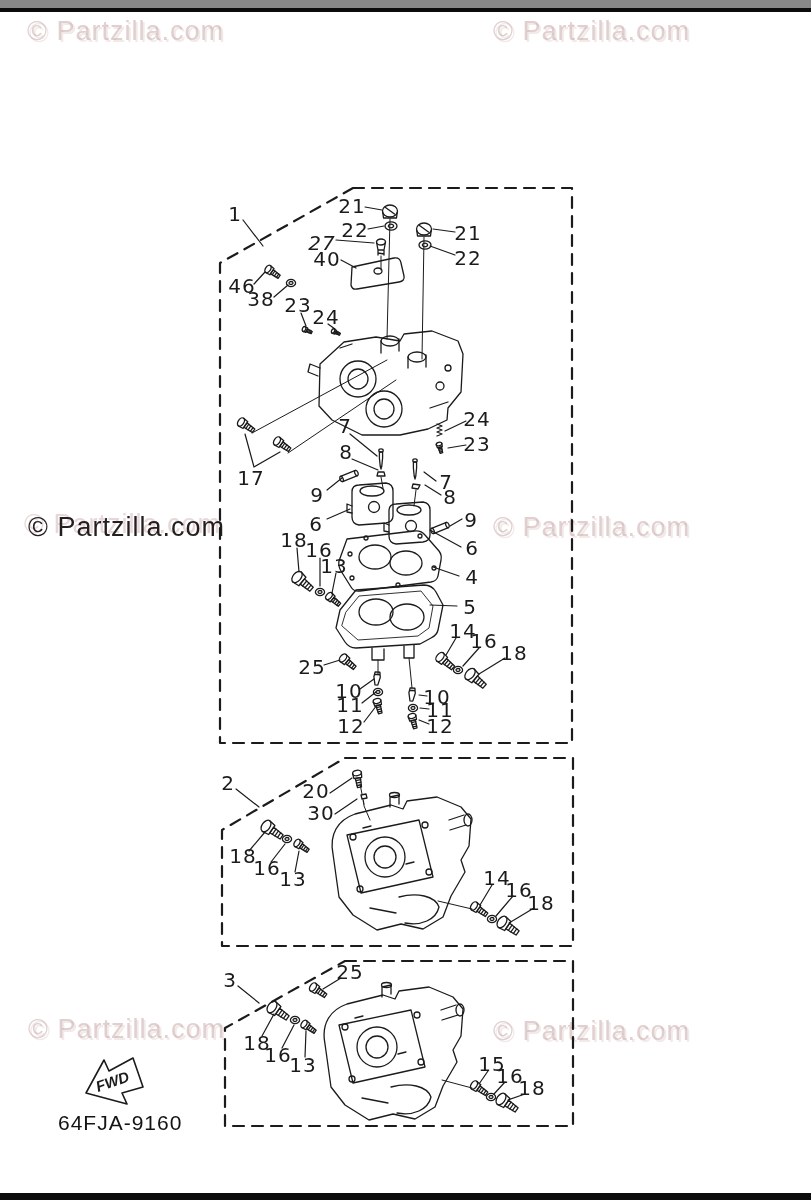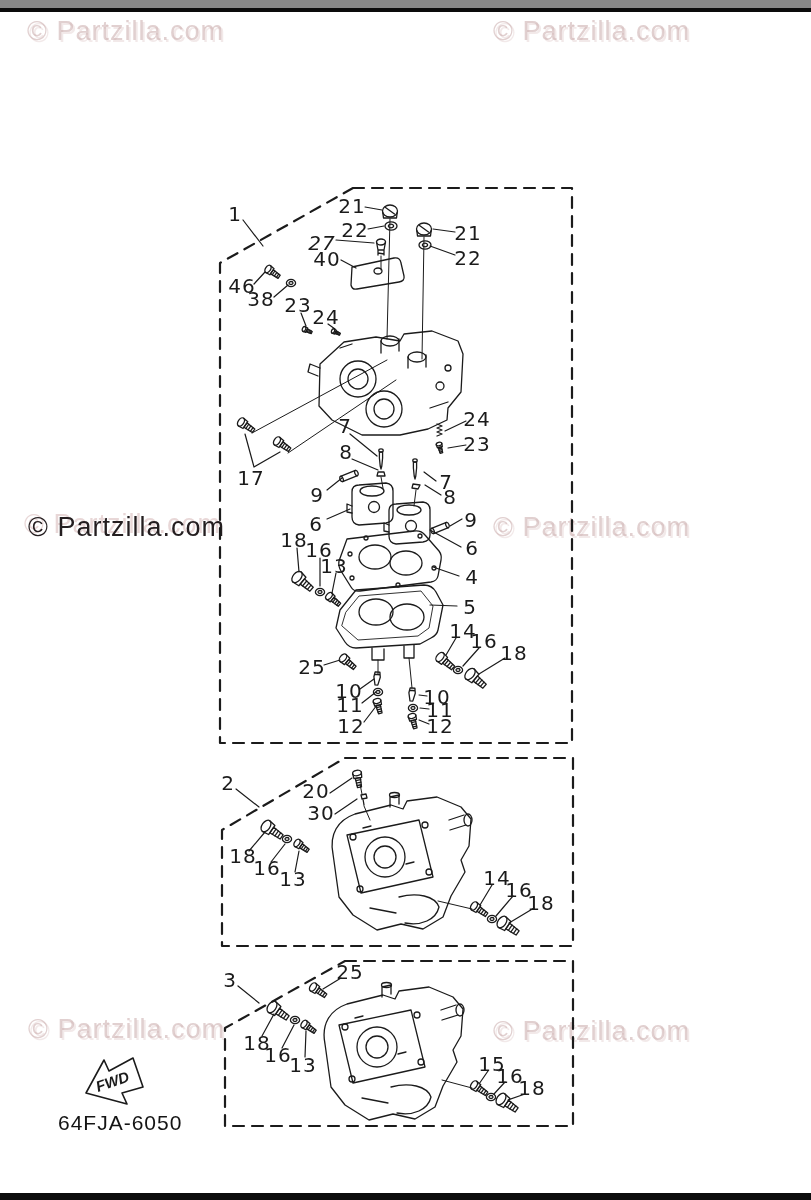--- a/index.html
+++ b/index.html
@@ -298,14 +298,14 @@
       <div class="callout" style="left: 230px; top: 972px;">3</div>
       <div class="callout" style="left: 350px; top: 964px;">25</div>
       <div class="callout" style="left: 257px; top: 1035px;">18</div>
       <div class="callout" style="left: 278px; top: 1047px;">16</div>
       <div class="callout" style="left: 303px; top: 1057px;">13</div>
       <div class="callout" style="left: 492px; top: 1056px;">15</div>
       <div class="callout" style="left: 510px; top: 1068px;">16</div>
       <div class="callout" style="left: 532px; top: 1080px;">18</div>
     </div>
 
-  <div class="diagram-code">64FJA-6050</div>
+  <div class="diagram-code">64FJA-9160</div>
 </div>
 
 </body></html>

